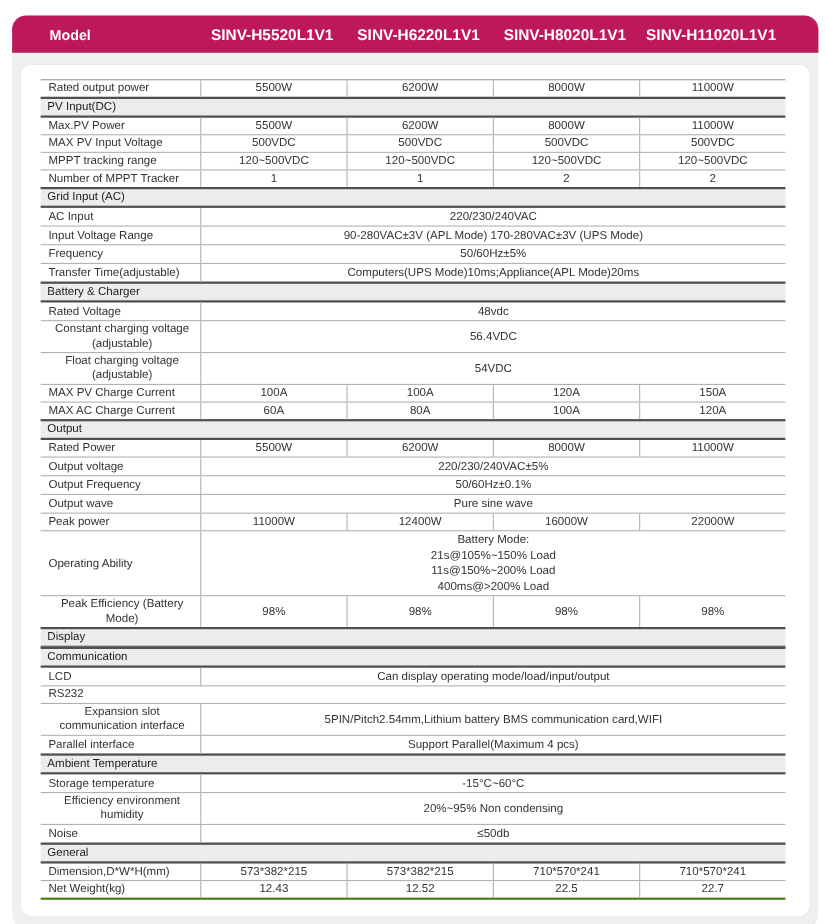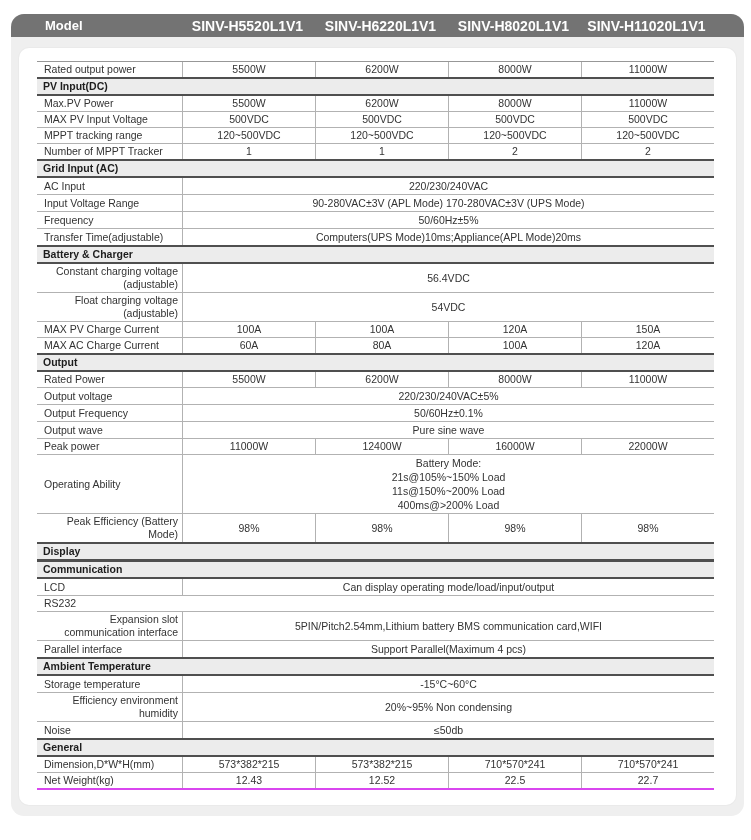--- a/index.html
+++ b/index.html
@@ -7,22 +7,22 @@
   body { font-family: "Liberation Sans", "DejaVu Sans", sans-serif; }
 
   .panel {
     margin: 14px 7px 0 11px;
     width: 733px;
     background: #EFEFEF;
     border-radius: 13px;
     padding-bottom: 11px;
   }
   .header-bar {
-    height: 23px;
-    background: #737373;
+    height: 34px;
+    background: #be185d;
     border-radius: 13px 13px 0 0;
     display: grid;
     grid-template-columns: 145px repeat(4, 133px);
     padding-left: 25px;
     align-items: center;
     color: #ffffff;
   }
   .hcell { font-size: 14px; font-weight: 700; text-align: center; white-space: nowrap; }
   .hcell.model-label { text-align: left; padding-left: 9px; font-size: 13px; }
 
@@ -47,38 +47,38 @@
     min-height: 16px;
   }
   .row.merged { grid-template-columns: 145px 532px; }
   .row.section {
     display: block;
     background: #ECECEC;
     border-top: 2px solid #4F4F4F;
     border-bottom: 2px solid #4F4F4F;
     margin-top: -1px;
   }
-  .row.last { border-bottom: 2px solid #d946ef; }
+  .row.last { border-bottom: 2px solid #4d7c0f; }
   .section-label {
-    font-weight: 700;
+    font-weight: 400;
     color: #1d1d1d;
     line-height: 13px;
     padding: 1px 0 1px 6px;
   }
   .cell {
     display: flex;
     align-items: center;
     justify-content: center;
     text-align: center;
     line-height: 13px;
     padding: 1px 3px;
   }
   .cell.label {
     justify-content: flex-start;
-    text-align: right;
+    text-align: center;
     padding-left: 7px;
     padding-right: 4px;
   }
   .cell.val { border-left: 1px solid #B2B2B2; }
   .cell.pre { white-space: pre-line; line-height: 14px; }
 </style>
 </head>
 <body>
 
 <div class="panel">
@@ -147,20 +147,24 @@
           <div class="cell val pre">50/60Hz±5%</div>
         </div>
         <div class="row merged">
           <div class="cell label">Transfer Time(adjustable)</div>
           <div class="cell val pre">Computers(UPS Mode)10ms;Appliance(APL Mode)20ms</div>
         </div>
         <div class="row section">
           <div class="section-label">Battery &amp; Charger</div>
         </div>
         <div class="row merged">
+          <div class="cell label">Rated Voltage</div>
+          <div class="cell val pre">48vdc</div>
+        </div>
+        <div class="row merged">
           <div class="cell label">Constant charging voltage (adjustable)</div>
           <div class="cell val pre">56.4VDC</div>
         </div>
         <div class="row merged">
           <div class="cell label">Float charging voltage (adjustable)</div>
           <div class="cell val pre">54VDC</div>
         </div>
         <div class="row data">
           <div class="cell label">MAX PV Charge Current</div>
           <div class="cell val">100A</div>

